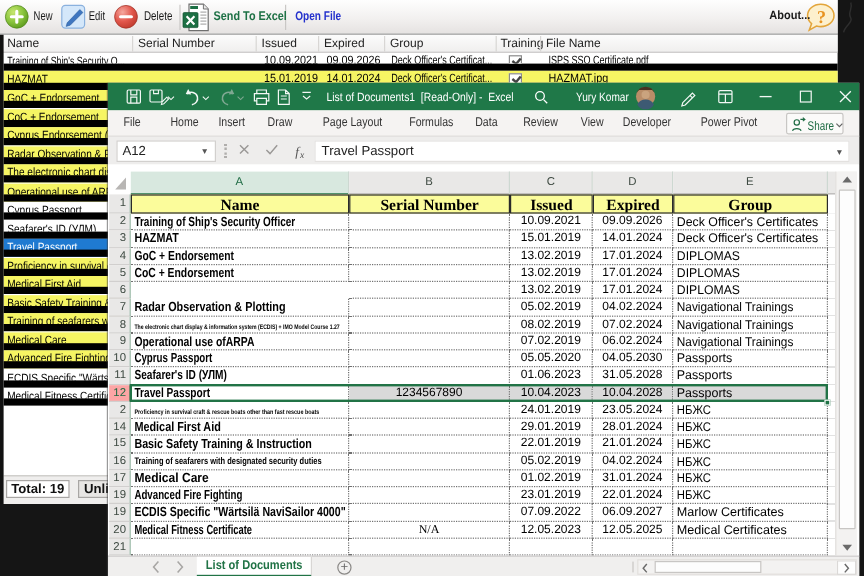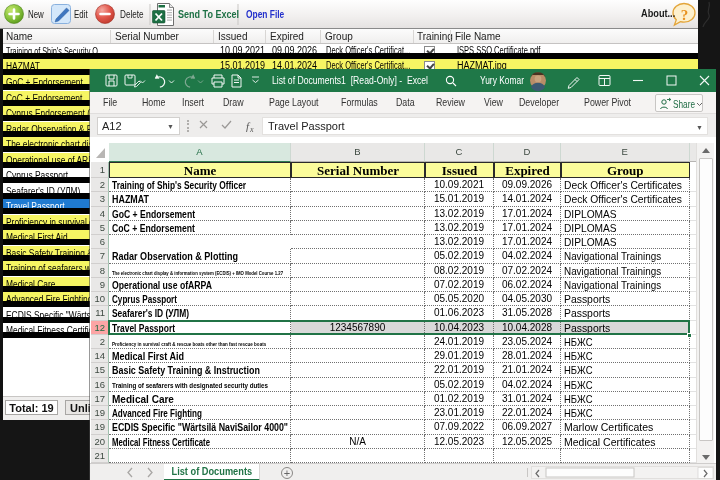--- a/index.html
+++ b/index.html
@@ -422,21 +422,21 @@
 <div class="rn" style="line-height:13px">19</div>
 <div class="xc cA" style="line-height:14px"><span style="display:inline-block;transform:scaleX(0.802);transform-origin:0 50%;white-space:nowrap">ECDIS Specific "Wärtsilä NaviSailor 4000"</span></div>
 <div class="xc cB" style="line-height:14px;"></div>
 <div class="xc cC" style="line-height:14px;">07.09.2022</div>
 <div class="xc cD" style="line-height:14px;">06.09.2027</div>
 <div class="xc cE" style="line-height:14px;"><span style="display:inline-block;transform:scaleX(1.0);transform-origin:0 50%;white-space:nowrap">Marlow Certificates</span></div>
 </div>
 <div class="xr" style="top:297.68px;height:14.26px">
 <div class="rn" style="line-height:13px">20</div>
 <div class="xc cA" style="line-height:14px"><span style="display:inline-block;transform:scaleX(0.706);transform-origin:0 50%;white-space:nowrap">Medical Fitness Certificate</span></div>
-<div class="xc cB" style="line-height:14px;">N/A</div>
+<div class="xc cB" style="line-height:14px;font-family:Liberation Serif, serif;">N/A</div>
 <div class="xc cC" style="line-height:14px;">12.05.2023</div>
 <div class="xc cD" style="line-height:14px;">12.05.2025</div>
 <div class="xc cE" style="line-height:14px;"><span style="display:inline-block;transform:scaleX(1.0);transform-origin:0 50%;white-space:nowrap">Medical Certificates</span></div>
 </div>
 <div class="xr" style="top:311.94px;height:14.26px">
             <div class="rn" style="line-height:13px">21</div>
             <div class="xc cA"></div>
             <div class="xc cB"></div>
             <div class="xc cC"></div>
             <div class="xc cD"></div>

